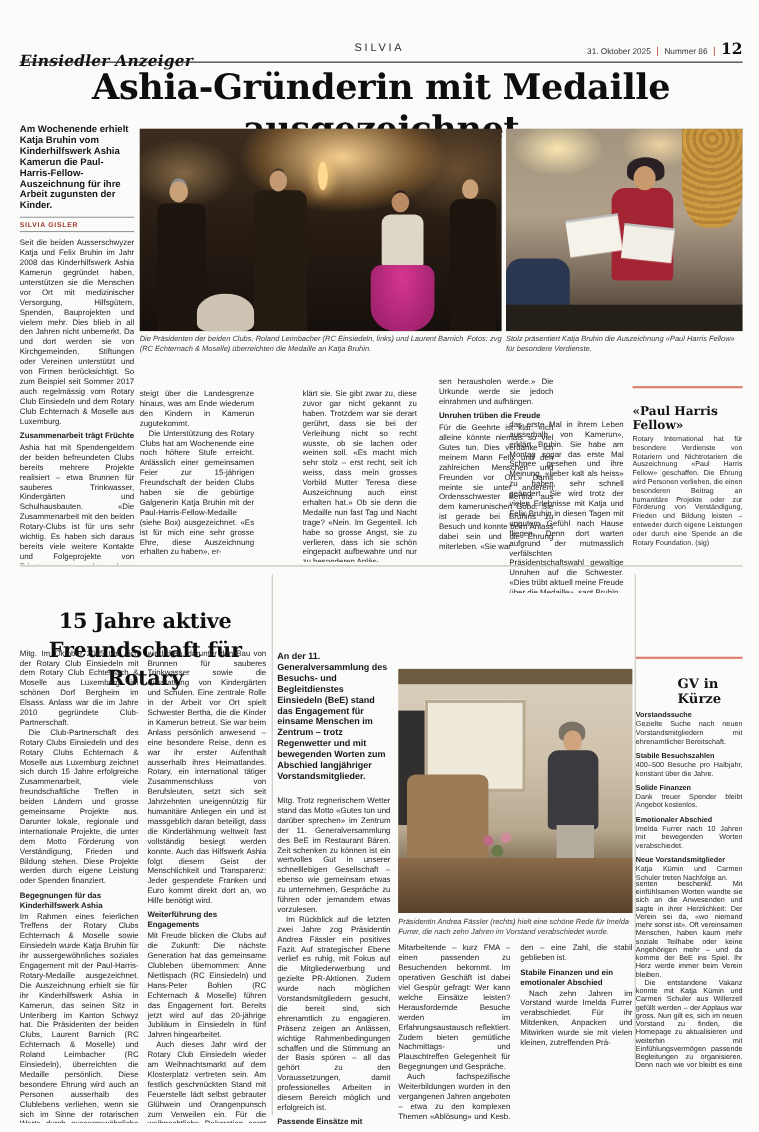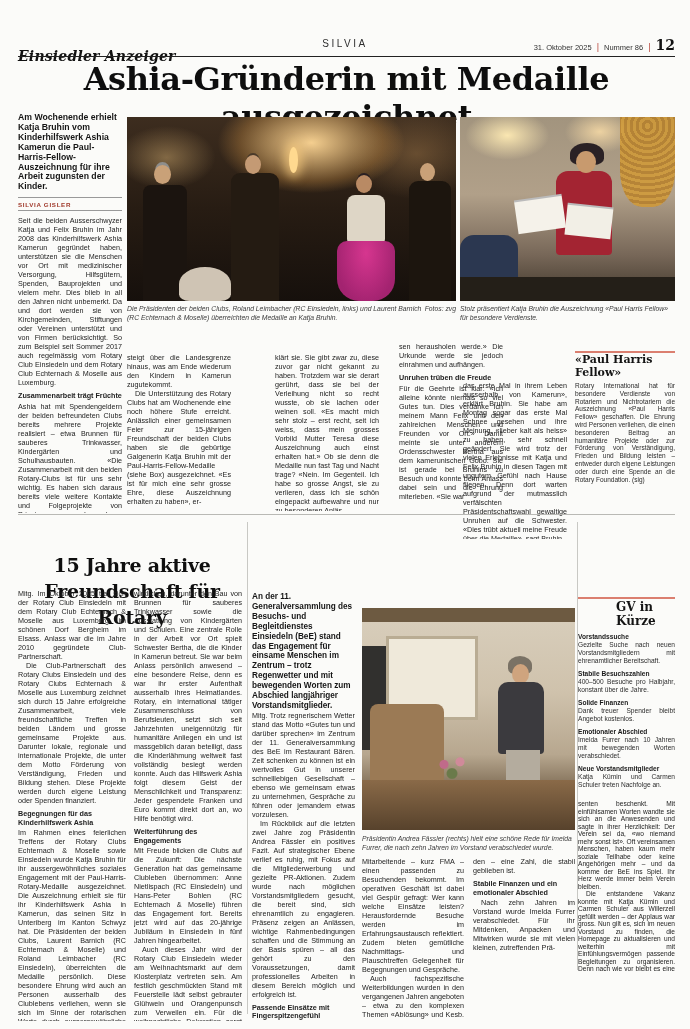--- a/index.html
+++ b/index.html
@@ -44,38 +44,38 @@
       radial-gradient(ellipse 50px 30px at 65% 8%, rgba(255,225,170,.8), transparent 70%),
       linear-gradient(180deg,#a2947e 0%,#b1a089 42%,#77675ا5 75%,#3e3529 100%);
     background:
       radial-gradient(ellipse 60px 35px at 22% 10%, rgba(255,235,180,.95), transparent 70%),
       radial-gradient(ellipse 50px 30px at 65% 8%, rgba(255,225,170,.8), transparent 70%),
       linear-gradient(180deg,#a2947e 0%,#b1a089 42%,#776758 75%,#3e3529 100%);}
   #photo-speech{left:362px;top:608px;width:213px;height:222px;
     background:linear-gradient(180deg,#d9cfbd 0%,#cfc2ac 38%,#b7a78f 66%,#6e5b44 86%,#54422e 100%);}
   .fig{filter:blur(.4px);}
   
-  .sidebox{position:absolute;border-top:2.5px solid #db7f70;padding-top:1px;overflow:hidden;}
+  .sidebox{position:absolute;border-top:2.5px solid #db7f70;padding-top:15px;overflow:hidden;}
   .sidebox .boxtitle{font-family:"DejaVu Serif",serif;font-weight:bold;color:#141414;}
   #fellow-box{left:575px;top:351px;width:100px;height:162px;}
   #fellow-box .boxtitle{font-size:11px;line-height:12.5px;margin-bottom:3px;}
   #fellow-box .boxbody{font-size:6.5px;line-height:7.8px;text-align:justify;color:#2a2a2a;}
   #gv-box{left:578px;top:597px;width:97px;height:193px;}
   #gv-box .boxtitle{font-size:12px;margin-bottom:5px;margin-left:38px;}
   .gv-item{margin-bottom:5px;}
   .gv-head{font-weight:bold;font-size:6.6px;line-height:8px;color:#1a1a1a;}
   .gv-text{font-size:6.6px;line-height:8px;color:#2d2d2d;text-align:justify;}
   
   .hrule{position:absolute;border-top:.8px solid #b9b9b5;}
   .vrule{position:absolute;border-left:.8px solid #c8c8c4;}
   
   .art-title{position:absolute;text-align:center;font-family:"DejaVu Serif",serif;font-weight:bold;color:#0f0f0f;}
   #rotary-title{left:16px;top:552px;width:232px;font-size:19px;line-height:26px;letter-spacing:-.3px;}
   #bee-title{left:250px;top:520px;width:326px;font-size:21.5px;line-height:28px;letter-spacing:-.3px;}
-  #bee-lead{font-weight:bold;font-size:8.2px;line-height:9.9px;text-align:left;color:#151515;margin-bottom:0;}
+  #bee-lead{font-weight:bold;font-size:8.2px;line-height:9.9px;text-align:left;color:#151515;margin-bottom:12px;}
 </style>
 </head>
 <body>
 
 <div id="page">
 
   <div class="abs" id="masthead">Einsiedler Anzeiger</div>
   <div class="abs" id="section-label">SILVIA</div>
   <div class="abs" id="issue-info">
     <span>31. Oktober 2025</span>

